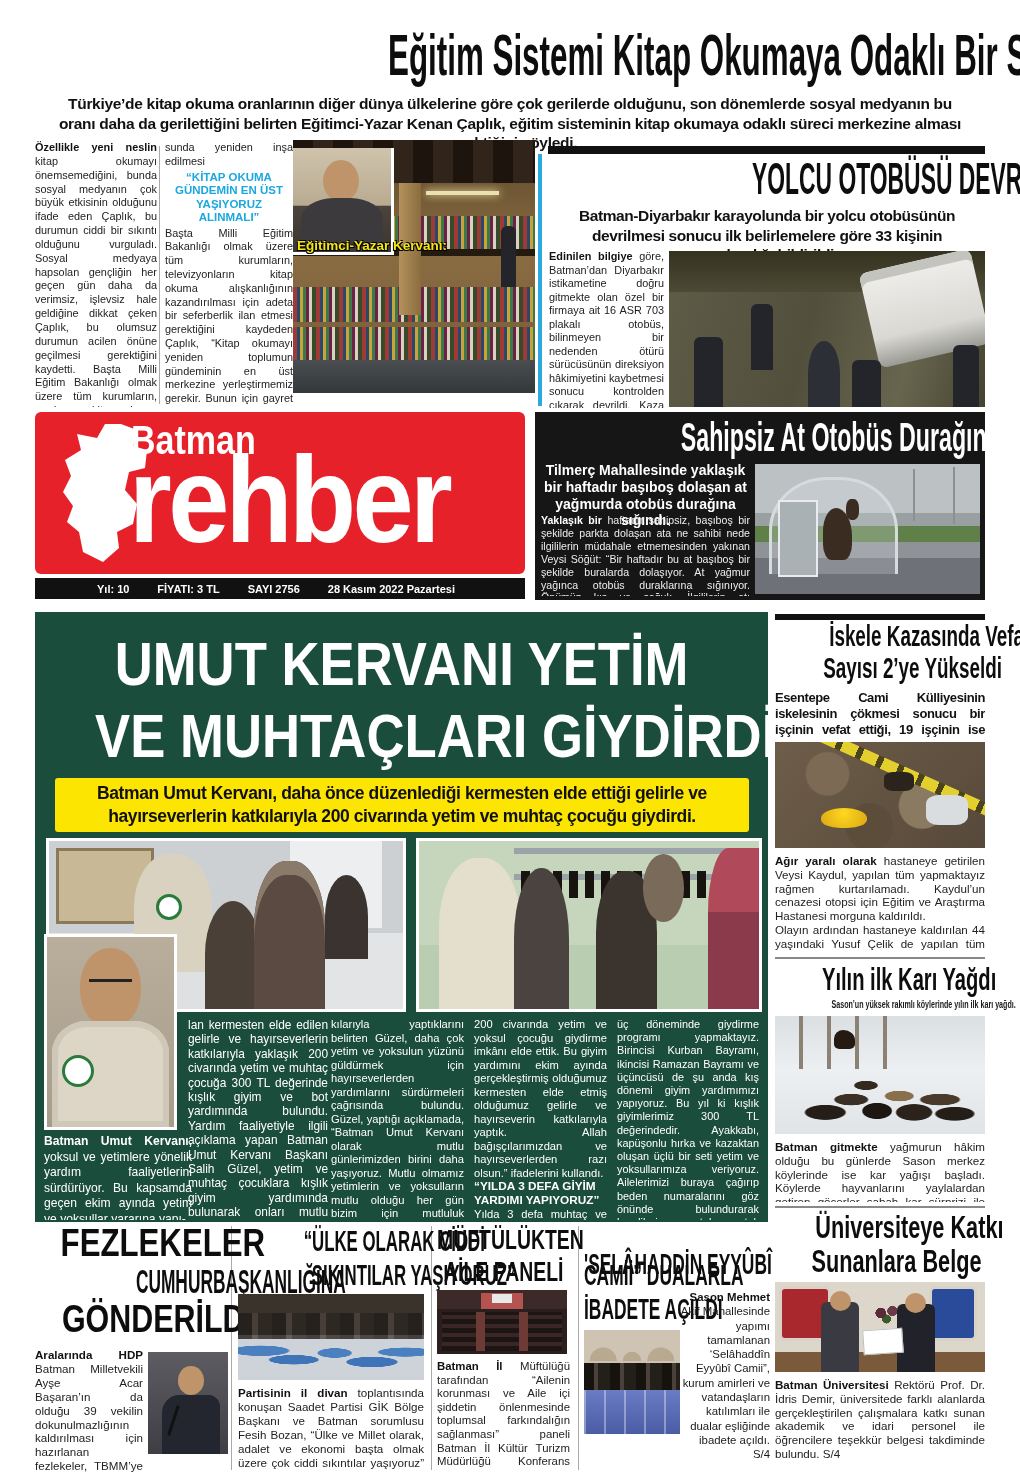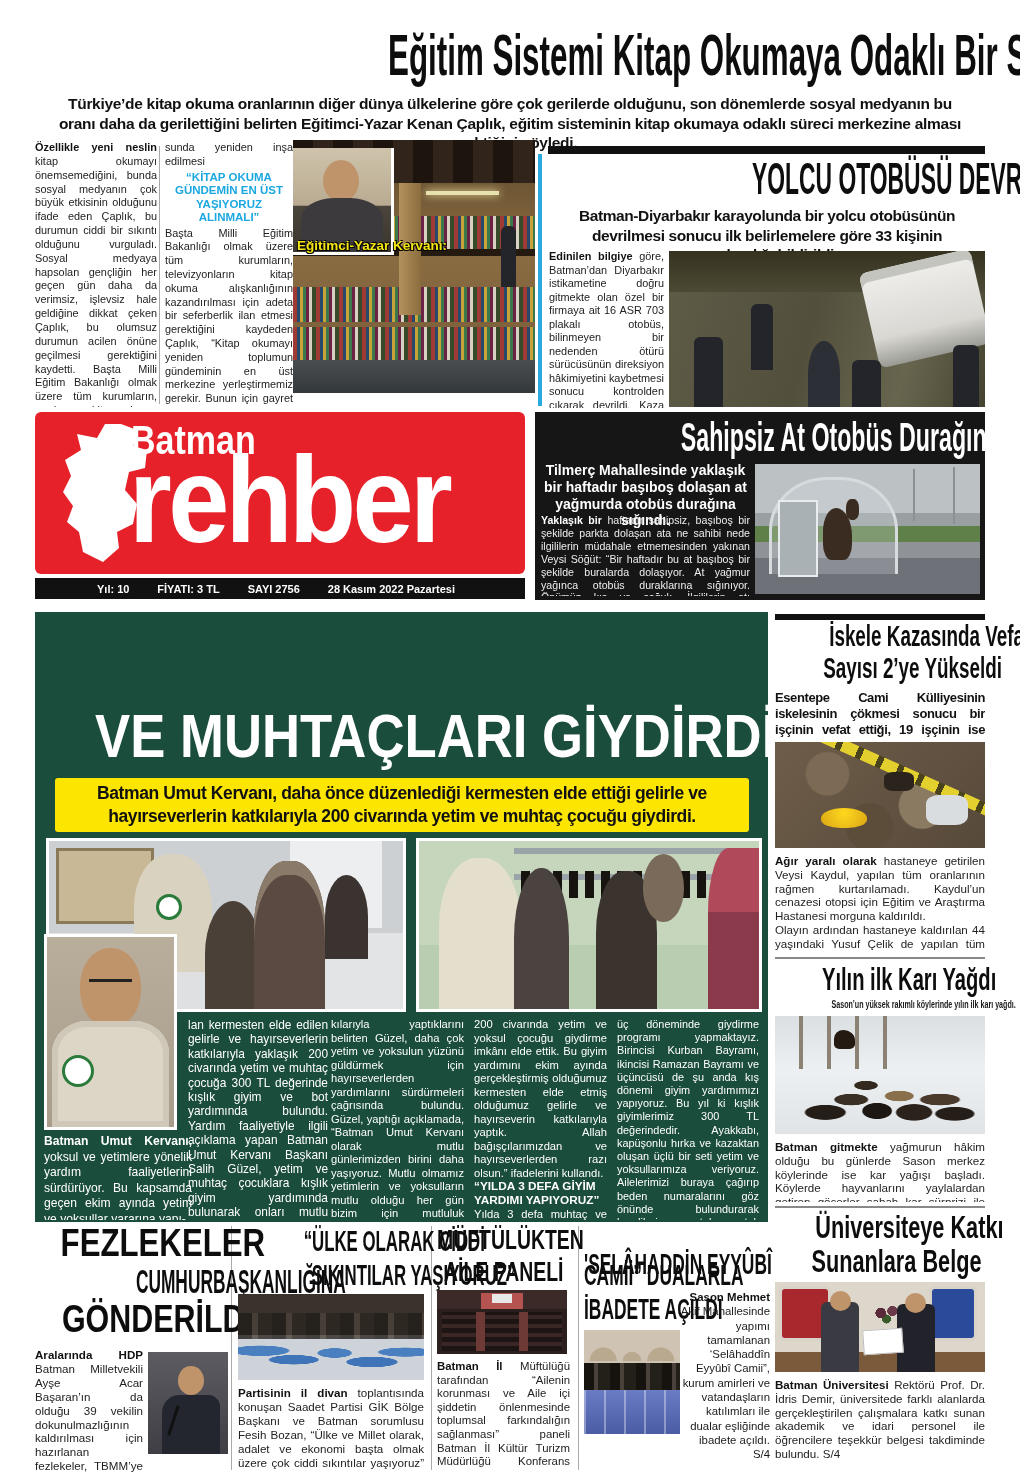--- a/index.html
+++ b/index.html
@@ -173,20 +173,21 @@
     <div class="photo ph-horse" style="left:220px;top:52px;width:225px;height:130px;">
       <div class="lamp" style="left:70%;top:4%;height:40%;"></div>
       <div class="lamp" style="left:88%;top:2%;height:44%;"></div>
       <div class="shelter"></div>
       <div class="shel-panel"></div>
       <div class="horse"></div>
     </div>
   </div>
 
   <div style="position:absolute;left:35px;top:612px;width:733px;height:610px;background:#1a4d3b;">
+    <div class="hl wh" style="left:0;top:16px;width:733px;font-size:62px;line-height:72px;color:#fff;"><span class="sq" style="--sx:.85">UMUT KERVANI YETİM</span></div>
     <div class="hl wh" style="left:0;top:88px;width:733px;font-size:62px;line-height:72px;color:#fff;"><span class="sq" style="--sx:.85">VE MUHTAÇLARI GİYDİRDİ</span></div>
     <div style="position:absolute;left:20px;top:166px;width:694px;height:54px;background:#fce500;border-radius:3px;display:flex;align-items:center;justify-content:center;box-sizing:border-box;padding:2px 12px;">
       <span style="font-size:17.5px;line-height:23px;font-weight:bold;color:#101010;text-align:center;letter-spacing:-.4px;">Batman Umut Kervanı, daha önce düzenlediği kermesten elde ettiği gelirle ve hayırseverlerin katkılarıyla 200 civarında yetim ve muhtaç çocuğu giydirdi.</span>
     </div>
 
     <div class="photo ph-k1" style="left:11px;top:226px;width:360px;height:174px;border:3px solid #fff;box-sizing:border-box;">
       <div class="k1-board"></div>
       <div class="k1-window"></div>
       <div class="k1-desk"></div>
       <div class="k1-man">
@@ -227,21 +228,21 @@
   <div class="hl" style="left:775px;top:620px;width:210px;font-size:29px;line-height:33px;"><span class="sq" style="--sx:.65">İskele Kazasında Vefat</span></div>
   <div class="hl" style="left:775px;top:652px;width:210px;font-size:29px;line-height:33px;"><span class="sq" style="--sx:.65">Sayısı 2’ye Yükseldi</span></div>
   <div class="t body" style="left:775px;top:690px;width:210px;height:50px;font-size:13px;line-height:16.2px;font-weight:bold;color:#111;letter-spacing:-.4px;"><span>Esentepe Cami Külliyesinin iskelesinin çökmesi sonucu bir işçinin vefat ettiği, 19 işçinin ise yaralandığı kazada vefat sayısı 2’ye yükseldi.</span></div>
   <div class="photo ph-rubble" style="left:775px;top:742px;width:210px;height:106px;">
     <div class="tape"></div>
     <div class="debris" style="right:8%;top:50%;width:20%;height:28%;"></div>
     <div class="debris" style="left:52%;top:28%;width:14%;height:18%;background:#2b241d;"></div>
     <div class="helmet"></div>
   </div>
   <div class="t" style="left:775px;top:854px;width:210px;height:100px;">
-    <div class="body" style="font-size:11.6px;line-height:13.8px;"><span class="lead">Ağır yaralı olarak</span><span> hastaneye getirilen Veysi Kaydul, yapılan tüm oranlarının rağmen kurtarılamadı. Kaydul’un cenazesi otopsi için Eğitim ve Araştırma Hastanesi morguna kaldırıldı.</span></div>
+    <div class="body" style="font-size:11.6px;line-height:13.8px;"><span class="lead">Ağır yaralı olarak</span><span> hastaneye getirilen Veysi Kaydul, yapılan tüm yapmaktayız rağmen kurtarılamadı. Kaydul’un cenazesi otopsi için Eğitim ve Araştırma Hastanesi morguna kaldırıldı.</span></div>
     <div class="body" style="font-size:11.6px;line-height:13.8px;">Olayın ardından hastaneye kaldırılan 44 yaşındaki Yusuf Çelik de yapılan tüm müdahaleye rağmen hayatını kaybetmişti. S/3</div>
   </div>
   <div class="hrule" style="left:775px;top:957px;width:210px;"></div>
 
   <div class="hl" style="left:775px;top:962px;width:210px;font-size:31px;line-height:36px;"><span class="sq" style="--sx:.65">Yılın ilk Karı Yağdı</span></div>
   <div class="t" style="left:775px;top:998px;width:210px;font-size:11.5px;font-weight:bold;text-align:center;white-space:nowrap;overflow:visible;"><span class="sq" style="--sx:.62">Sason’un yüksek rakımlı köylerinde yılın ilk karı yağdı.</span></div>
   <div class="photo ph-snow" style="left:775px;top:1016px;width:210px;height:118px;">
     <div class="trunks"></div>
     <div class="snow-horse"></div>
     <div class="herd"></div>

